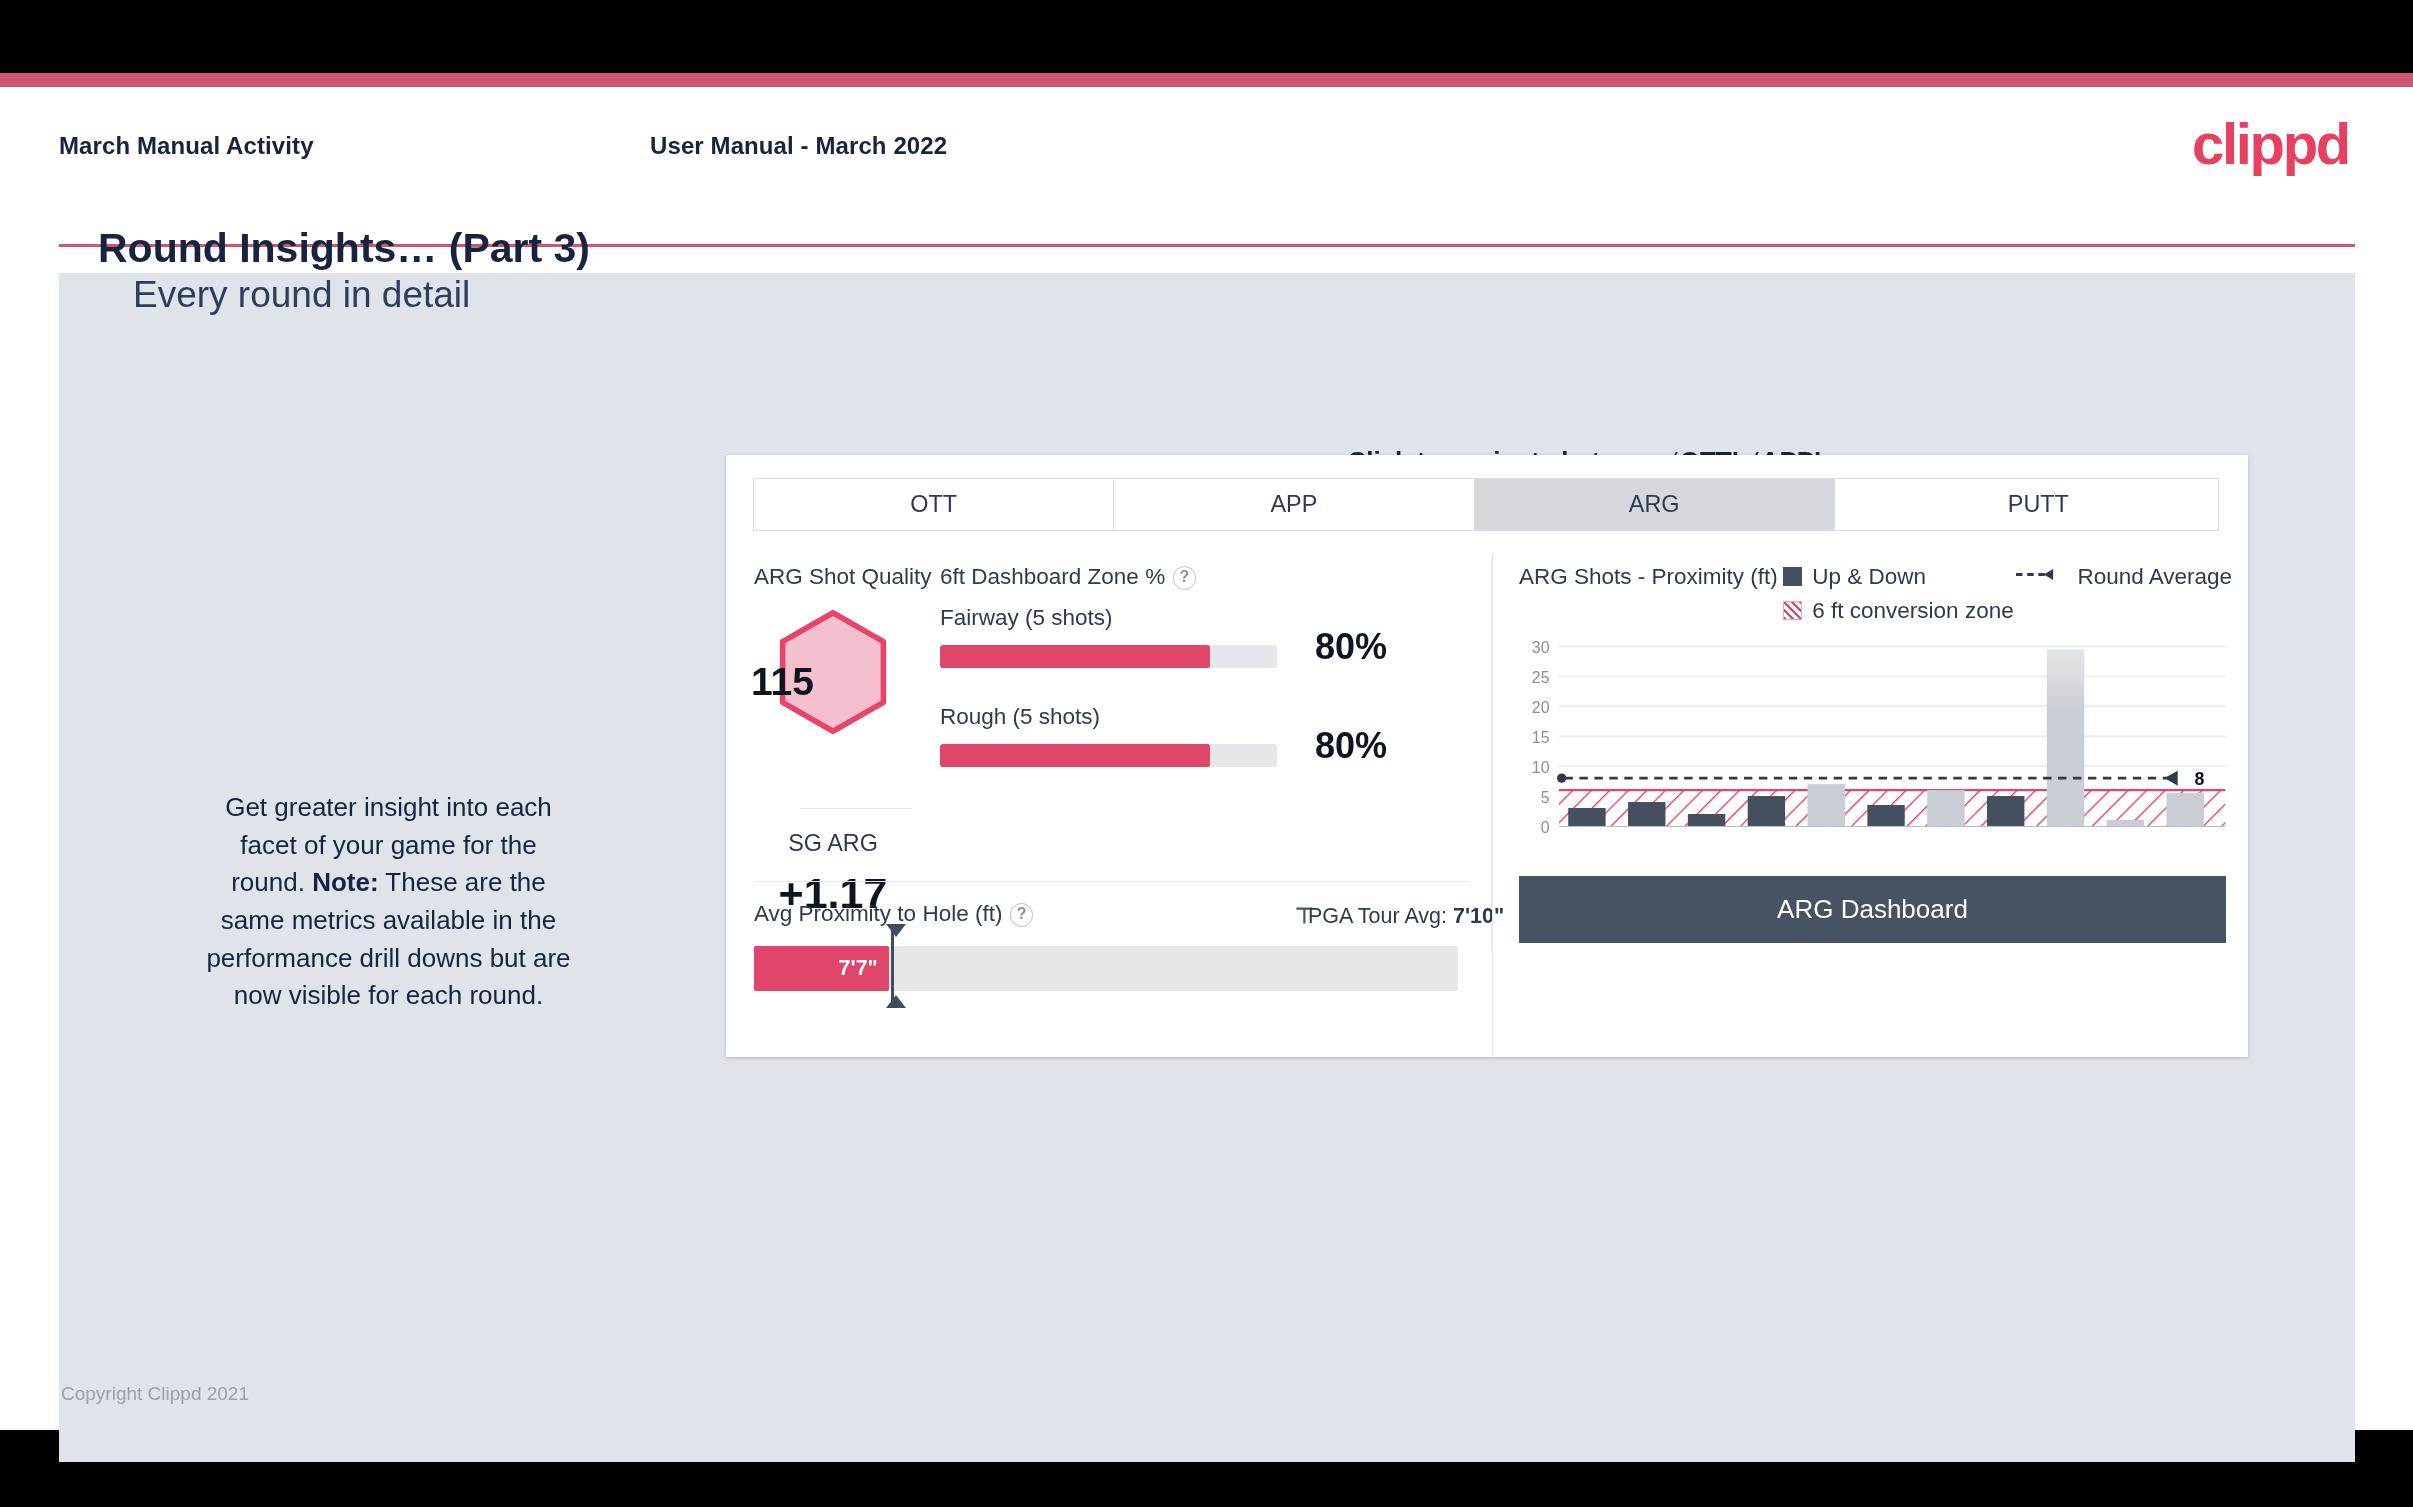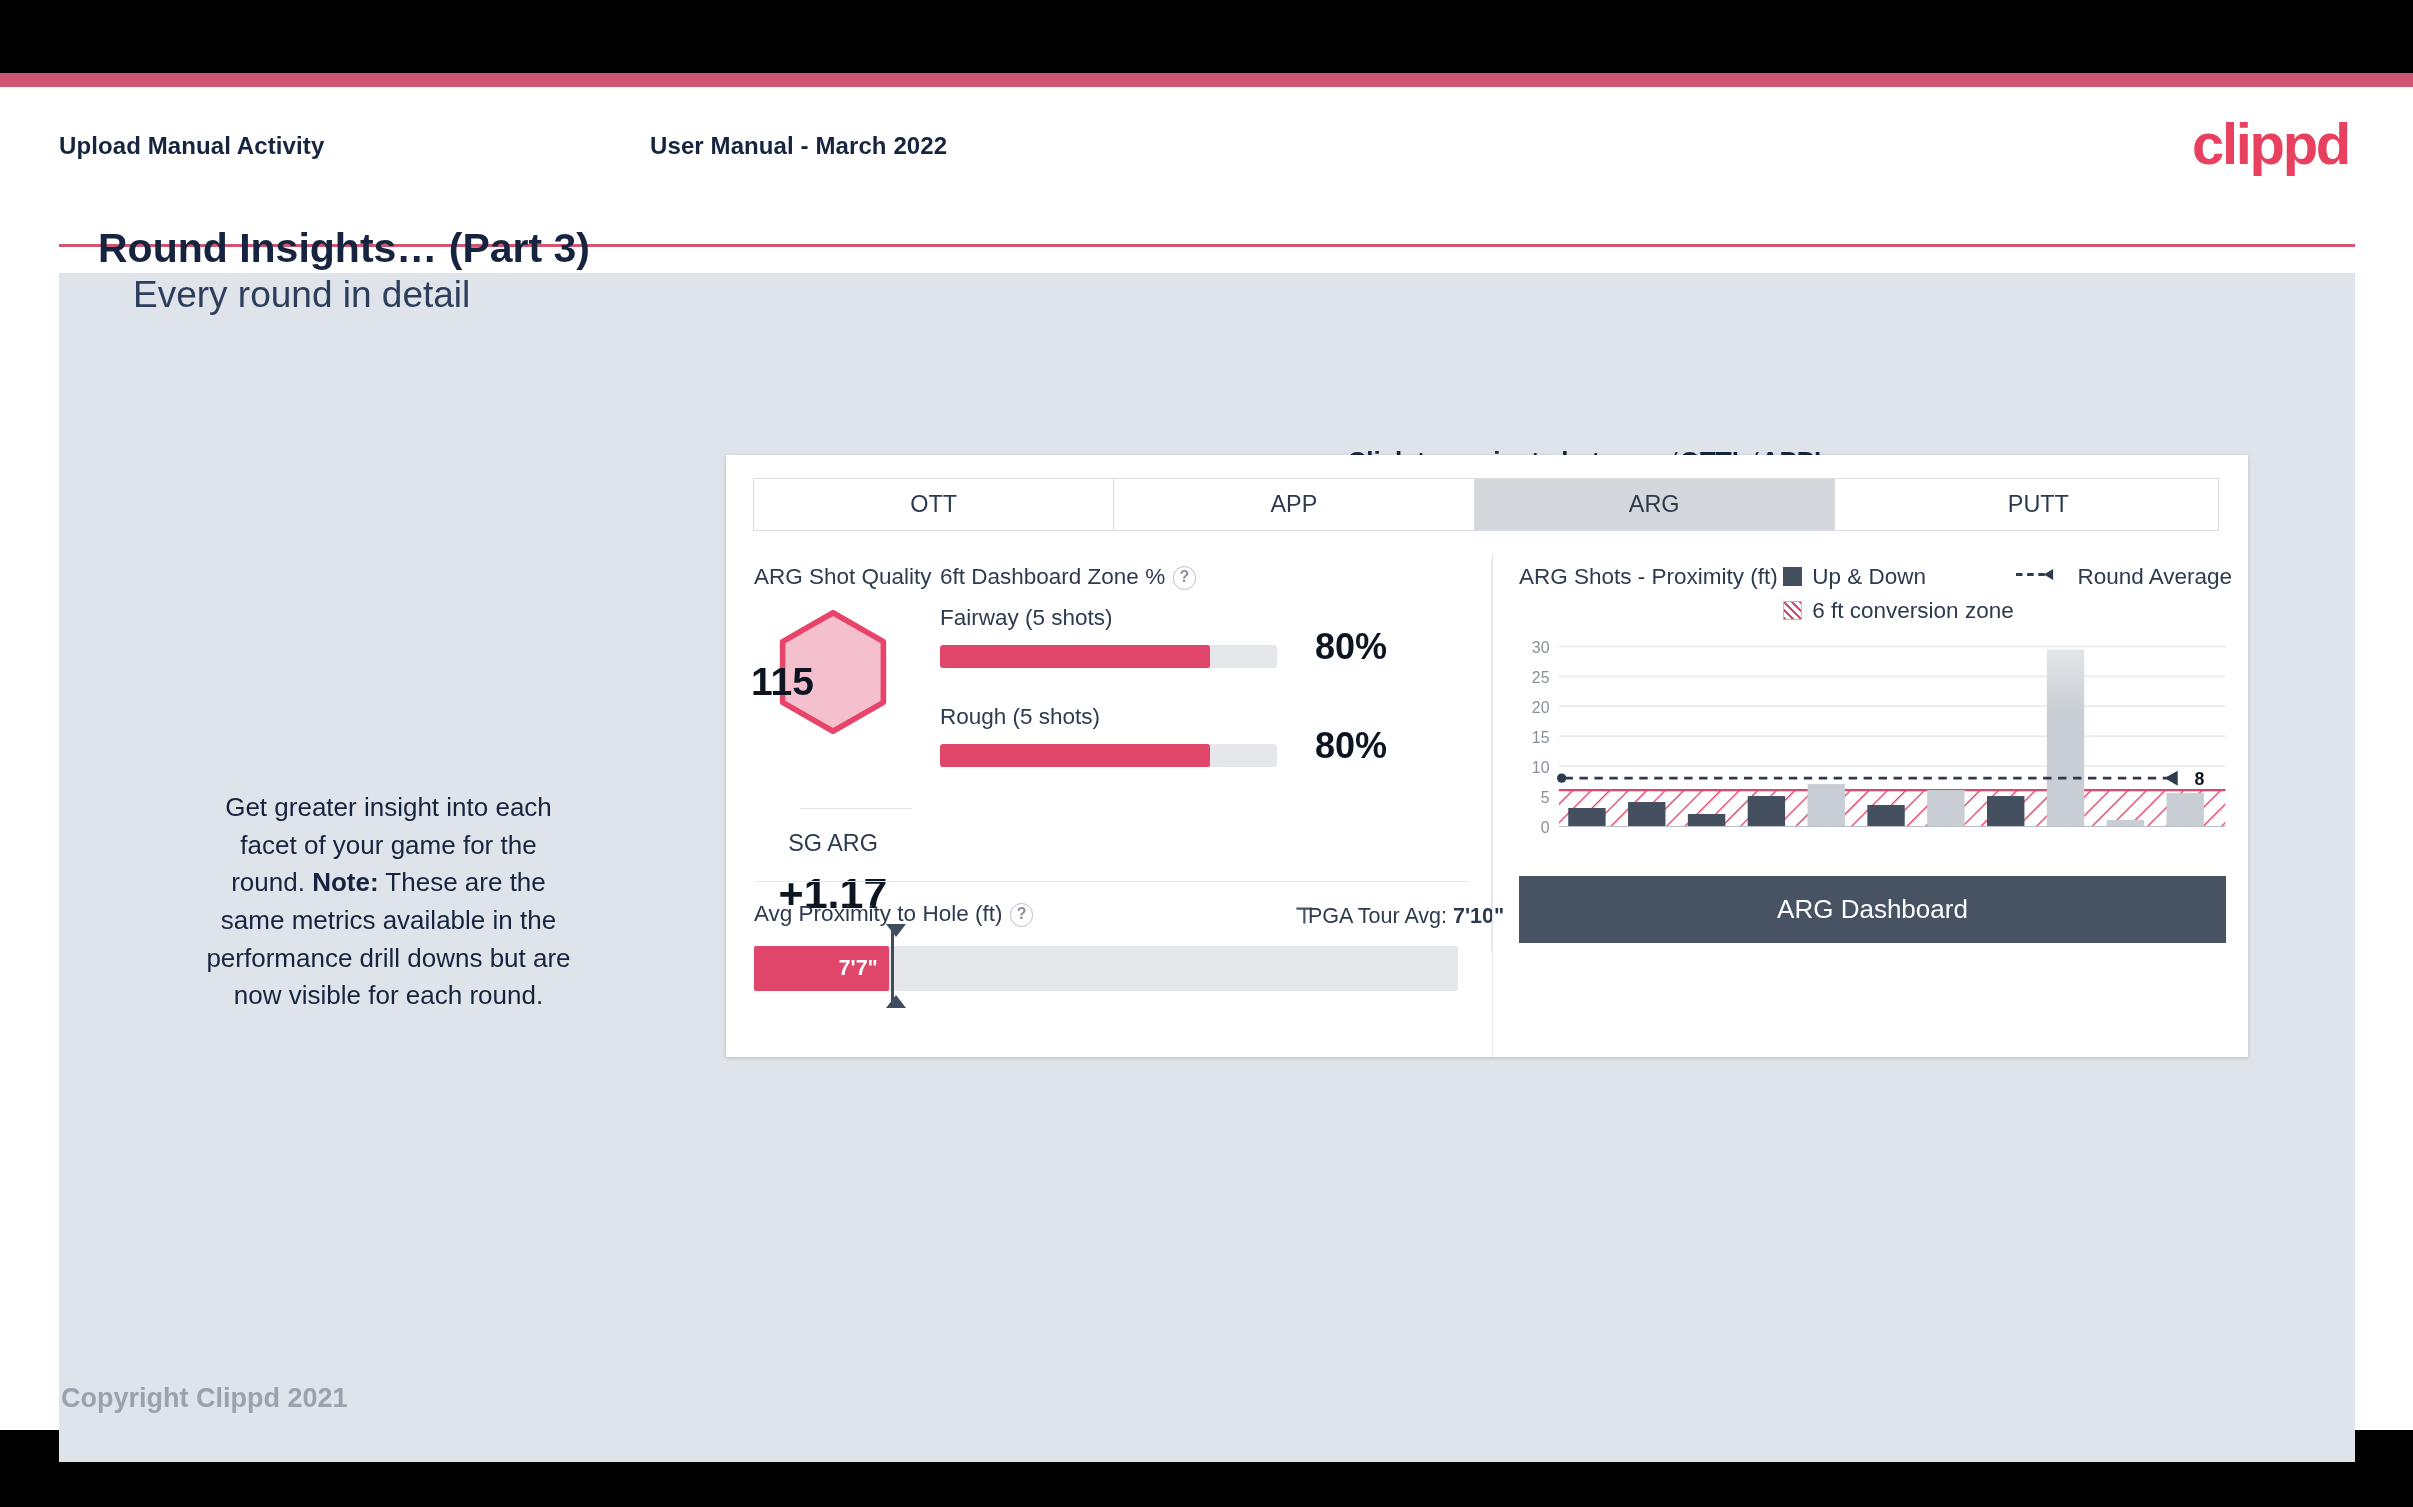--- a/index.html
+++ b/index.html
@@ -68,21 +68,21 @@
   .arrowwrap { position:absolute; left:1573px; top:459px; }
 
   .bodytext {
     position:absolute; left:206px; top:702px; width:365px;
     text-align:center; font-size:26px; color:#16243f; line-height:1.45;
   }
   .bodytext b { font-weight:700; }
 
   .copyright {
     position:absolute; left:61px; top:1296px;
-    font-size:27px; color:#9aa2ad;font-weight:bold;
+    font-size:19px; color:#9aa2ad;
   }
 
   
   .card {
     position:absolute; left:726px; top:368px; width:1522px; height:602px;
     background:#ffffff; box-shadow:0 0.9px 3.7px rgba(0,0,0,.18);
   }
 
   .tabs {
     position:absolute; left:27px; top:23.4px; width:1466px; height:53px;
@@ -197,21 +197,21 @@
 </style>
 </head>
 <body>
 
 <div class="letterbox-top"></div>
 <div class="accent-strip"></div>
 <div class="letterbox-bot"></div>
 
 <div class="slide">
 
-  <div class="hdr-left">Upload Manual Activity</div>
+  <div class="hdr-left">March Manual Activity</div>
   <div class="hdr-mid">User Manual - March 2022</div>
   <div class="logo">clippd</div>
   <div class="hdr-rule"></div>
 
   <div class="canvas"></div>
   <div class="canvas-right"></div>
 
   <div class="title-main">Round Insights… (Part 3)</div>
   <div class="title-sub">Every round in detail</div>
 

